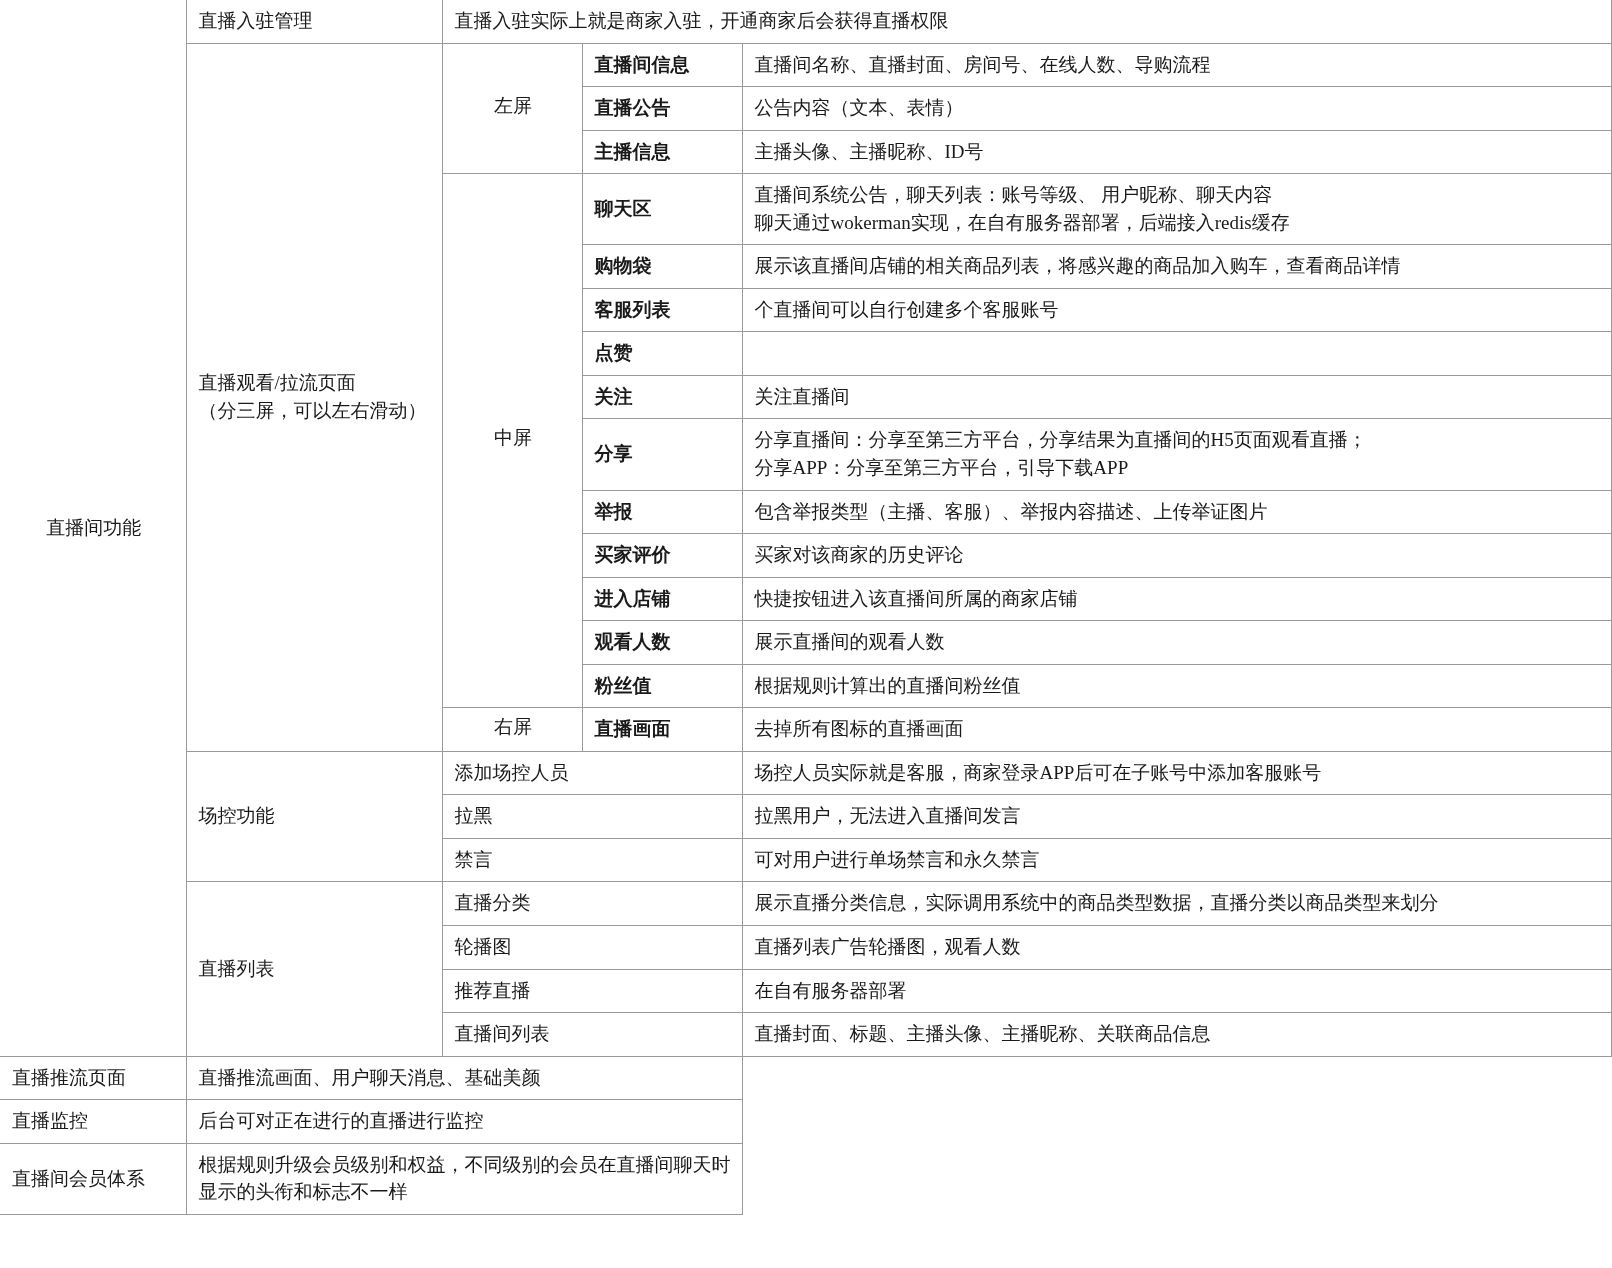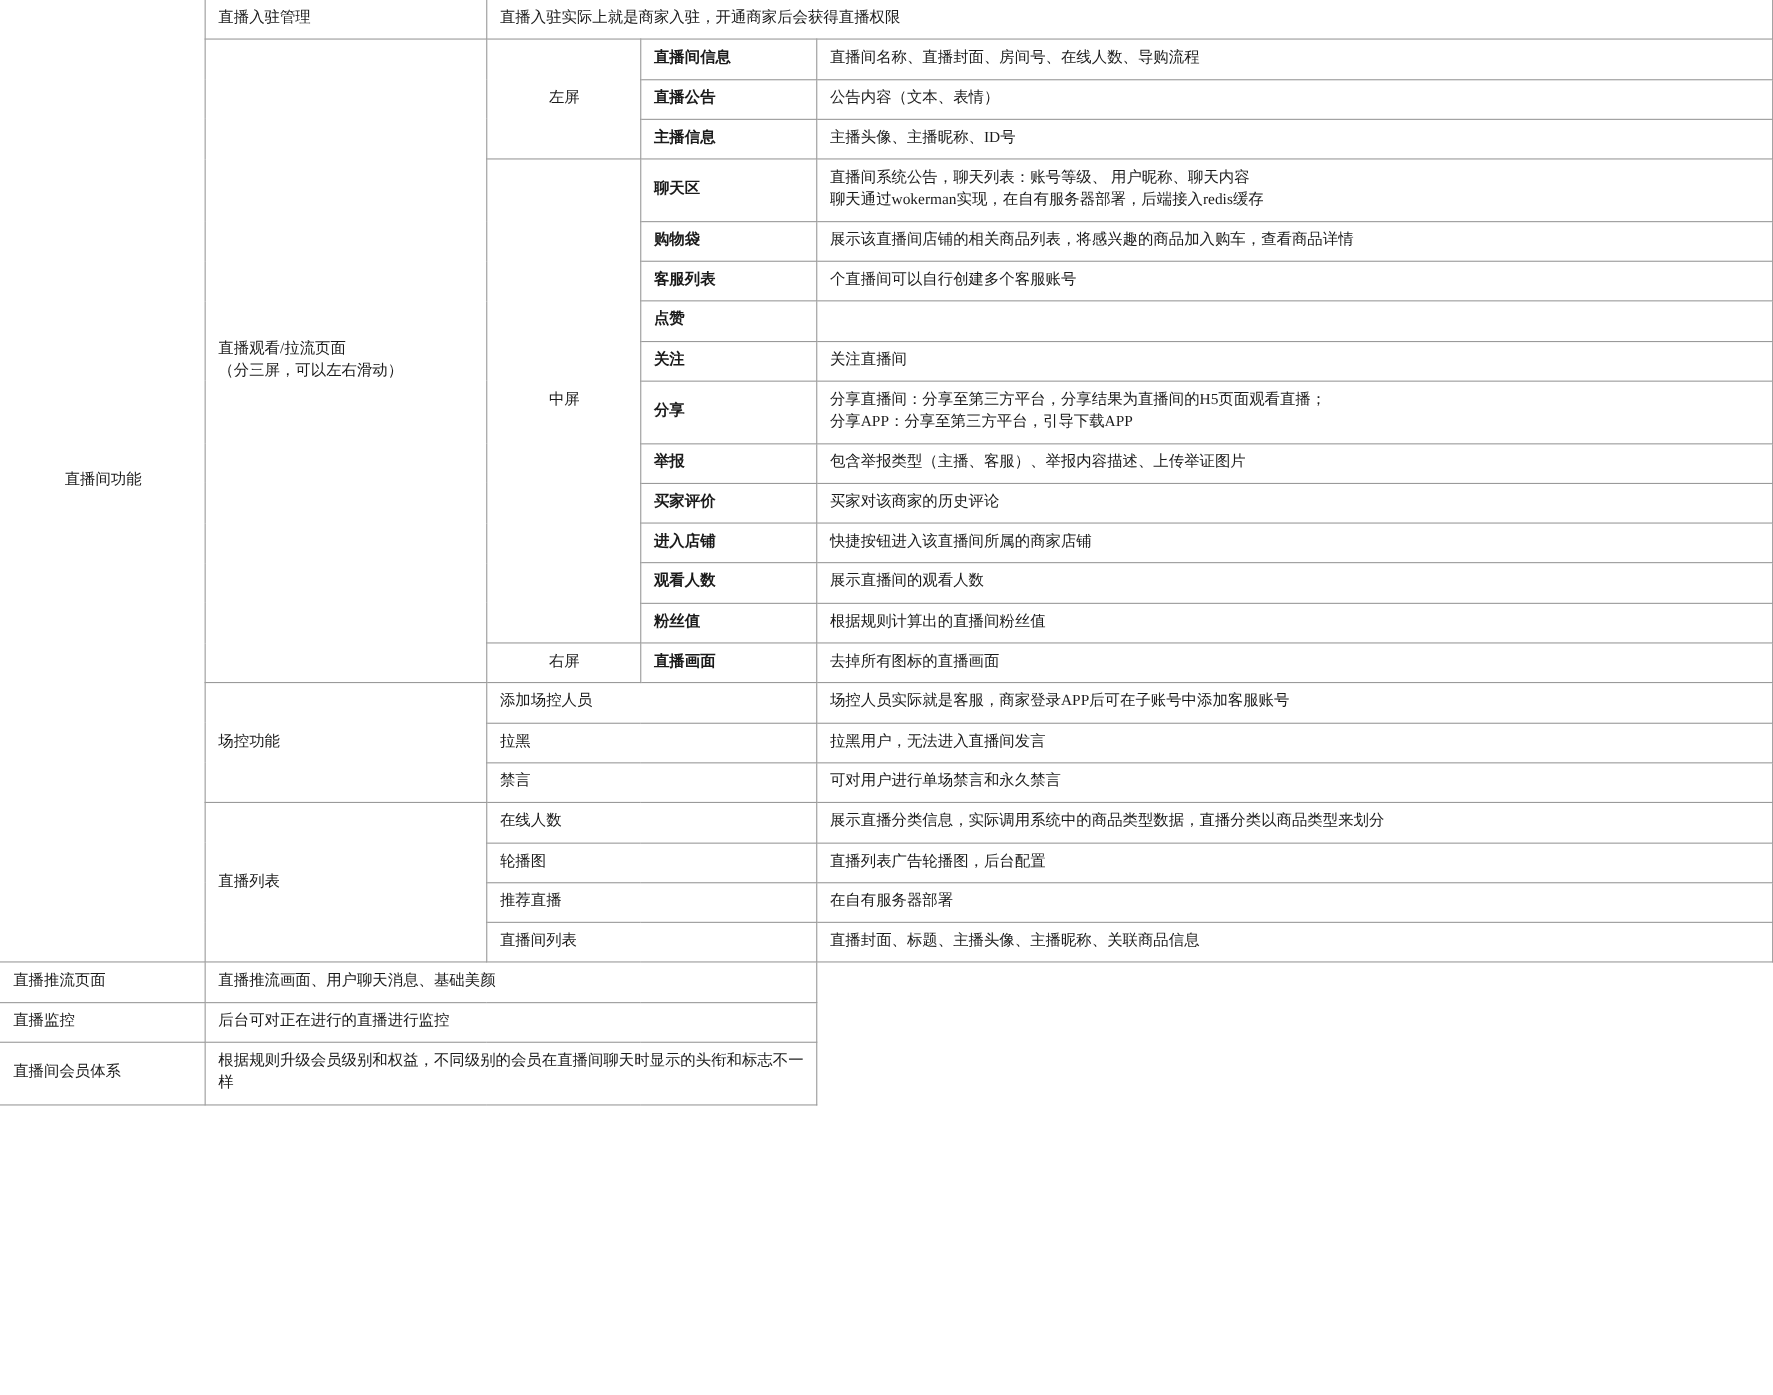--- a/index.html
+++ b/index.html
@@ -20,21 +20,21 @@
   }
   table.spec {
     border-collapse: collapse;
     table-layout: fixed;
     width: 1612px;
     margin: 0;
   }
   table.spec td {
     border: 1px solid #9a9a9a;
     padding: 7px 10px 8px 12px;
-    font-size: 14px;
+    font-size: 19px;
     line-height: 1.45;
     vertical-align: middle;
     word-break: break-word;
   }
   
   table.spec tr td:first-child {
     border-left: none;
   }
   table.spec tr:first-child td {
     border-top: none;
@@ -160,26 +160,26 @@
       <td class="col-c sub-label" colspan="2">拉黑</td>
       <td class="desc">拉黑用户，无法进入直播间发言</td>
     </tr>
     <tr>
       <td class="col-c sub-label" colspan="2">禁言</td>
       <td class="desc">可对用户进行单场禁言和永久禁言</td>
     </tr>
 
     <tr>
       <td class="col-b sub-label" rowspan="4">直播列表</td>
-      <td class="col-c sub-label" colspan="2">在线人数</td>
+      <td class="col-c sub-label" colspan="2">直播分类</td>
       <td class="desc">展示直播分类信息，实际调用系统中的商品类型数据，直播分类以商品类型来划分</td>
     </tr>
     <tr>
       <td class="col-c sub-label" colspan="2">轮播图</td>
-      <td class="desc">直播列表广告轮播图，后台配置</td>
+      <td class="desc">直播列表广告轮播图，观看人数</td>
     </tr>
     <tr>
       <td class="col-c sub-label" colspan="2">推荐直播</td>
       <td class="desc">在自有服务器部署</td>
     </tr>
     <tr>
       <td class="col-c sub-label" colspan="2">直播间列表</td>
       <td class="desc">直播封面、标题、主播头像、主播昵称、关联商品信息</td>
     </tr>
 

